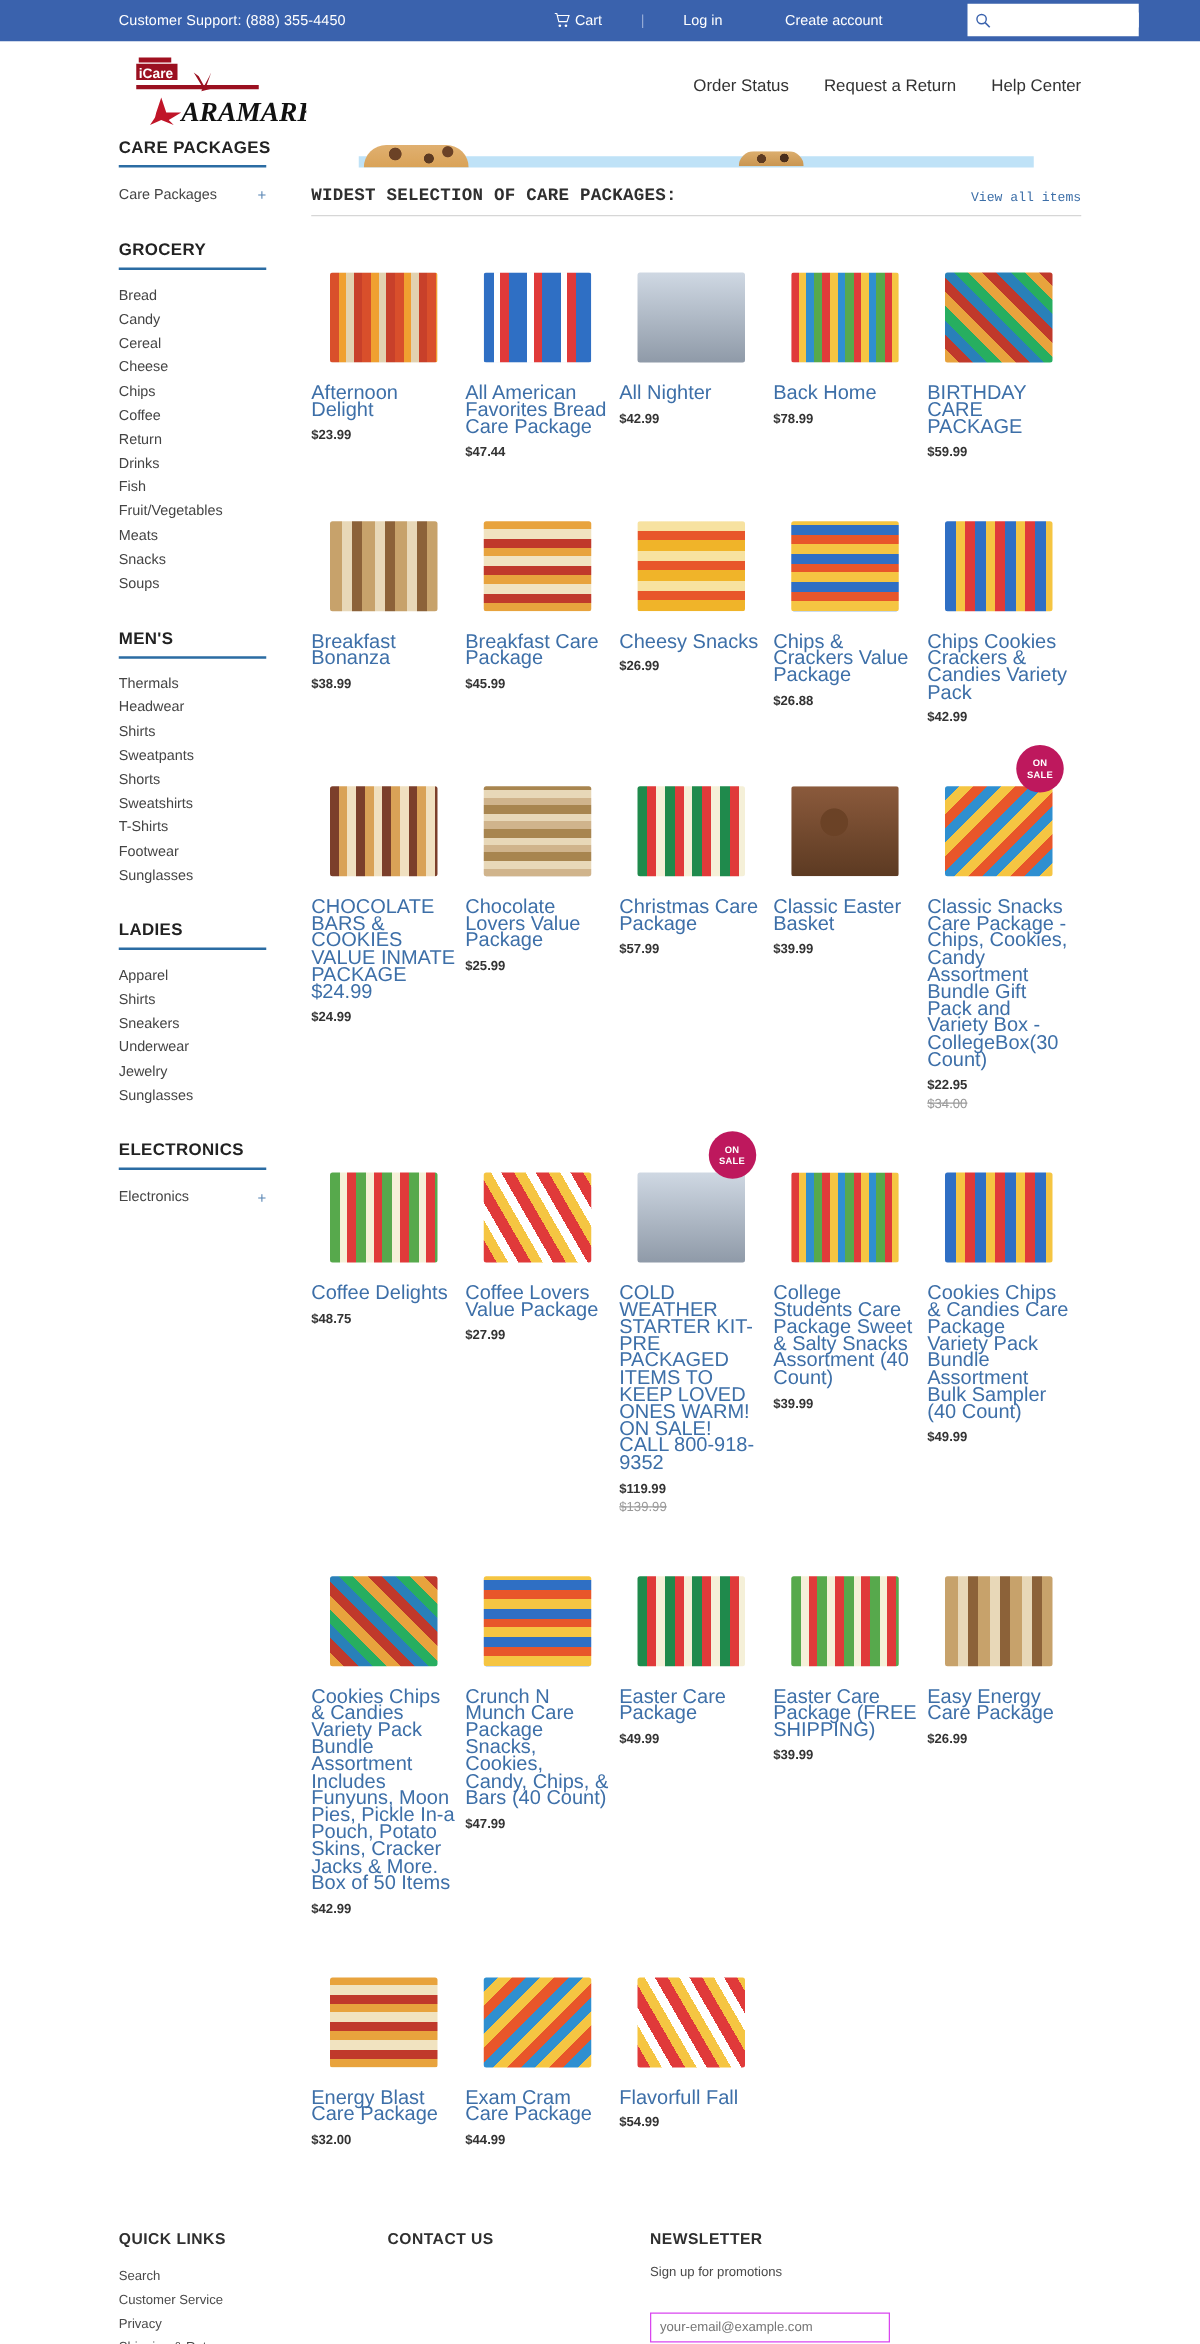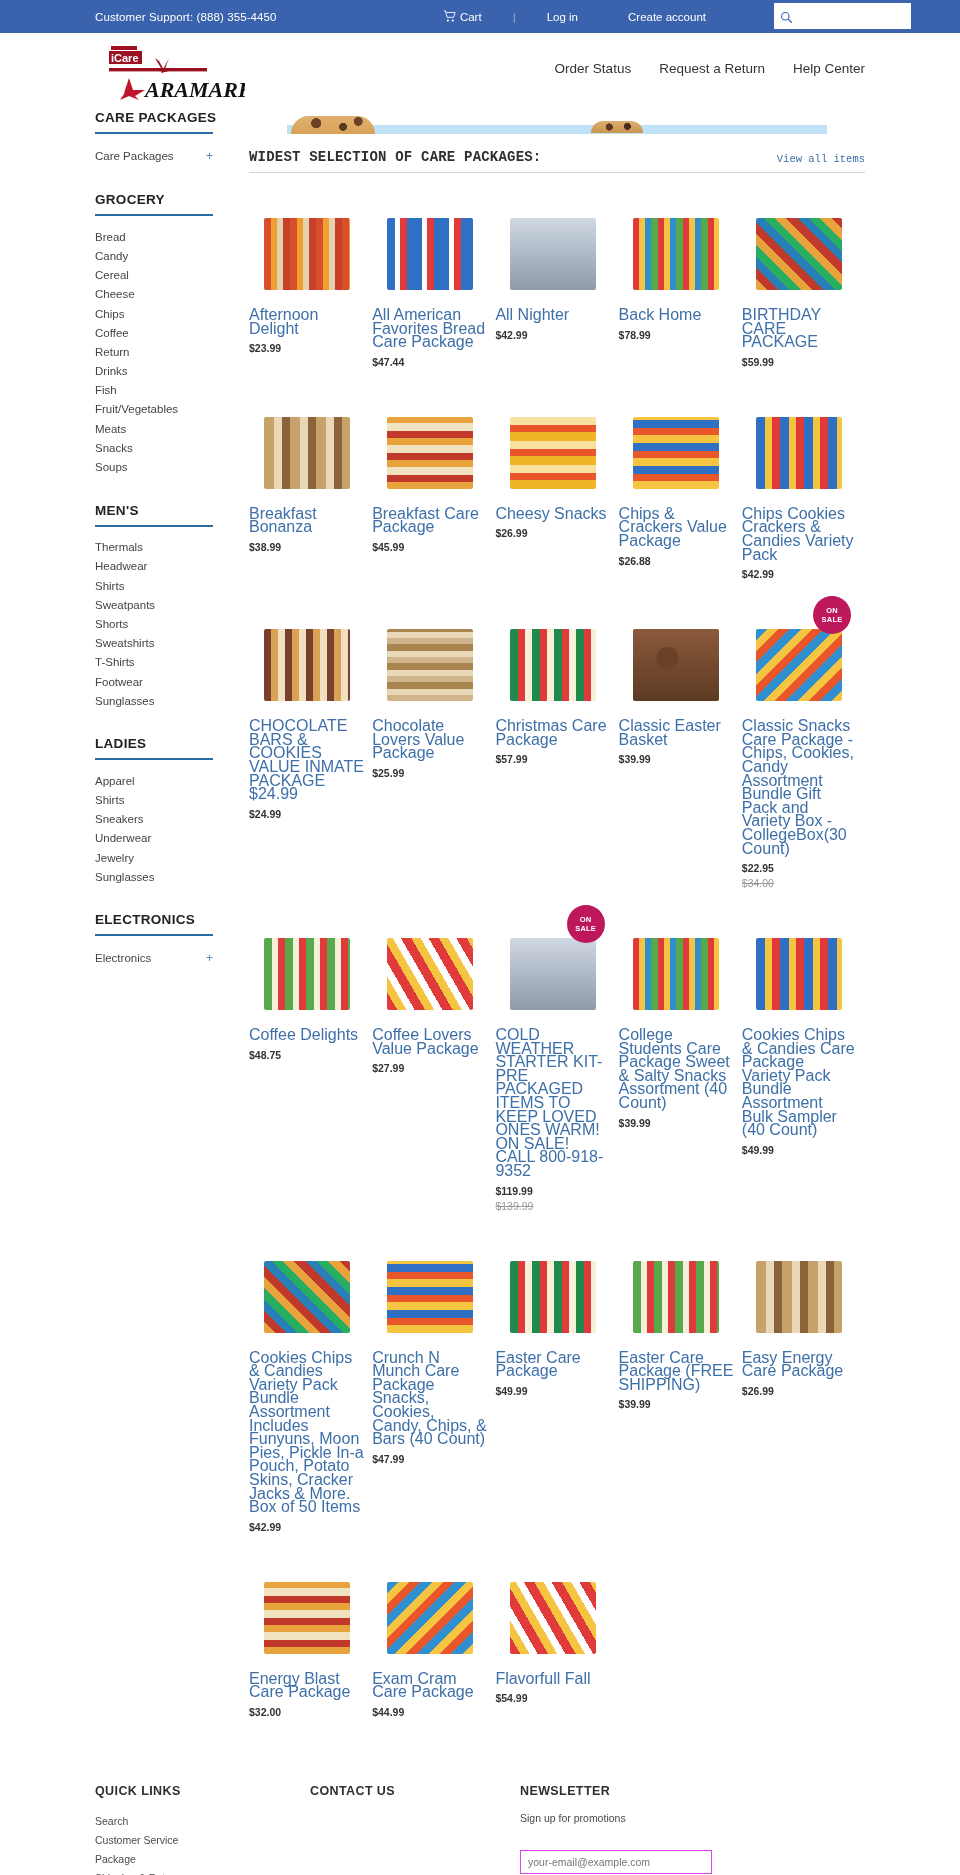--- a/index.html
+++ b/index.html
@@ -736,21 +736,21 @@
         </div>
       </div>
   </main>
 </div>
 
 <footer class="footer">
   <div class="fcol-1">
     <div class="f-title">QUICK LINKS</div>
     <a class="f-link">Search</a>
     <a class="f-link">Customer Service</a>
-    <a class="f-link">Package</a>
+    <a class="f-link">Privacy</a>
     <a class="f-link">Shipping &amp; Returns</a>
     <a class="f-link">Terms of Use</a>
     <a class="f-link">Career Opportunities</a>
   </div>
 
   <div class="fcol-2">
     <div class="f-title">CONTACT US</div>
   </div>
 
   <div class="fcol-3">

